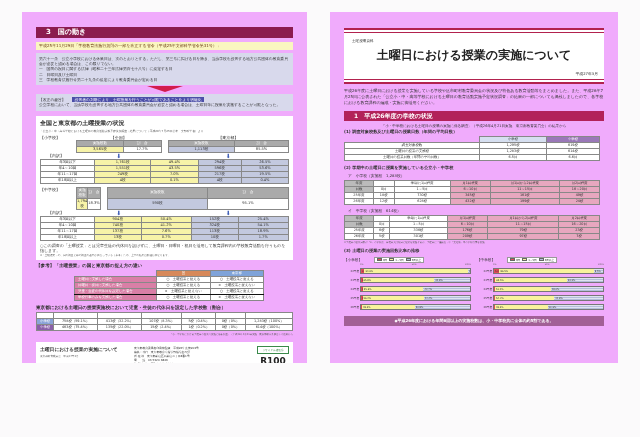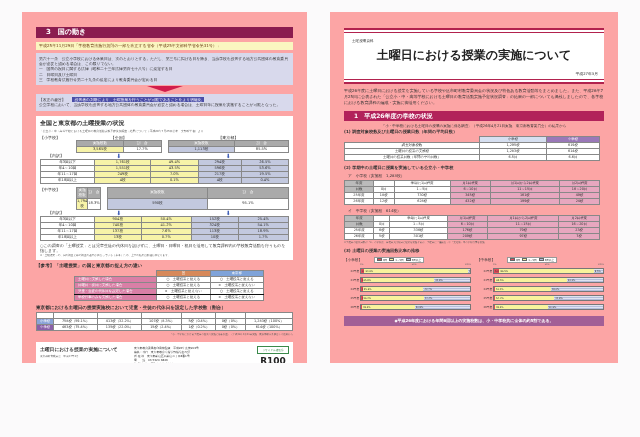--- a/index.html
+++ b/index.html
@@ -1,17 +1,17 @@
 <!DOCTYPE html>
 <html><head>
 <meta charset="utf-8">
 <style>
 *{box-sizing:border-box;margin:0;padding:0}
 body{width:640px;height:437px;background:#fbfafb;font-family:"DejaVu Sans",sans-serif;position:relative;overflow:hidden;color:#333}
-.page{position:absolute;top:12px;height:351px;background:#fca5a5;overflow:hidden}
+.page{position:absolute;top:12px;height:351px;background:#f0abfc;overflow:hidden}
 .pl{left:22px;width:285px}
 .pr{left:330px;width:288px}
 .sec-head{background:#8b1c4f;color:#fff;font-weight:bold;font-size:7px;height:11px;line-height:11px;padding-left:10px;margin:15px 14px 0 14px}
 .yellow-note{background:#faf6c0;font-size:4px;color:#6a3a10;margin:4px 14px 0;padding:2px 3px;height:8px;line-height:4px}
 .box-blue{background:#d8d9ec;margin:3px 14px 0;padding:3px;font-size:3.8px;line-height:5.2px;color:#333}
 .arrow-down{width:0;height:0;border-left:18px solid transparent;border-right:18px solid transparent;border-top:6px solid #d21d4c;margin:1px auto 0}
 .result{background:#d8d9ec;margin:2px 14px 0;padding:3px;font-size:3.8px;line-height:5.4px}
 .result .hl{background:#4b4ea8;color:#fff;padding:0 3px;margin-left:6px}
 .white-box{background:#fff;margin:5px 14px 0;padding:3px 4px}
 .wb-title{font-size:6px;font-weight:bold;color:#333}

